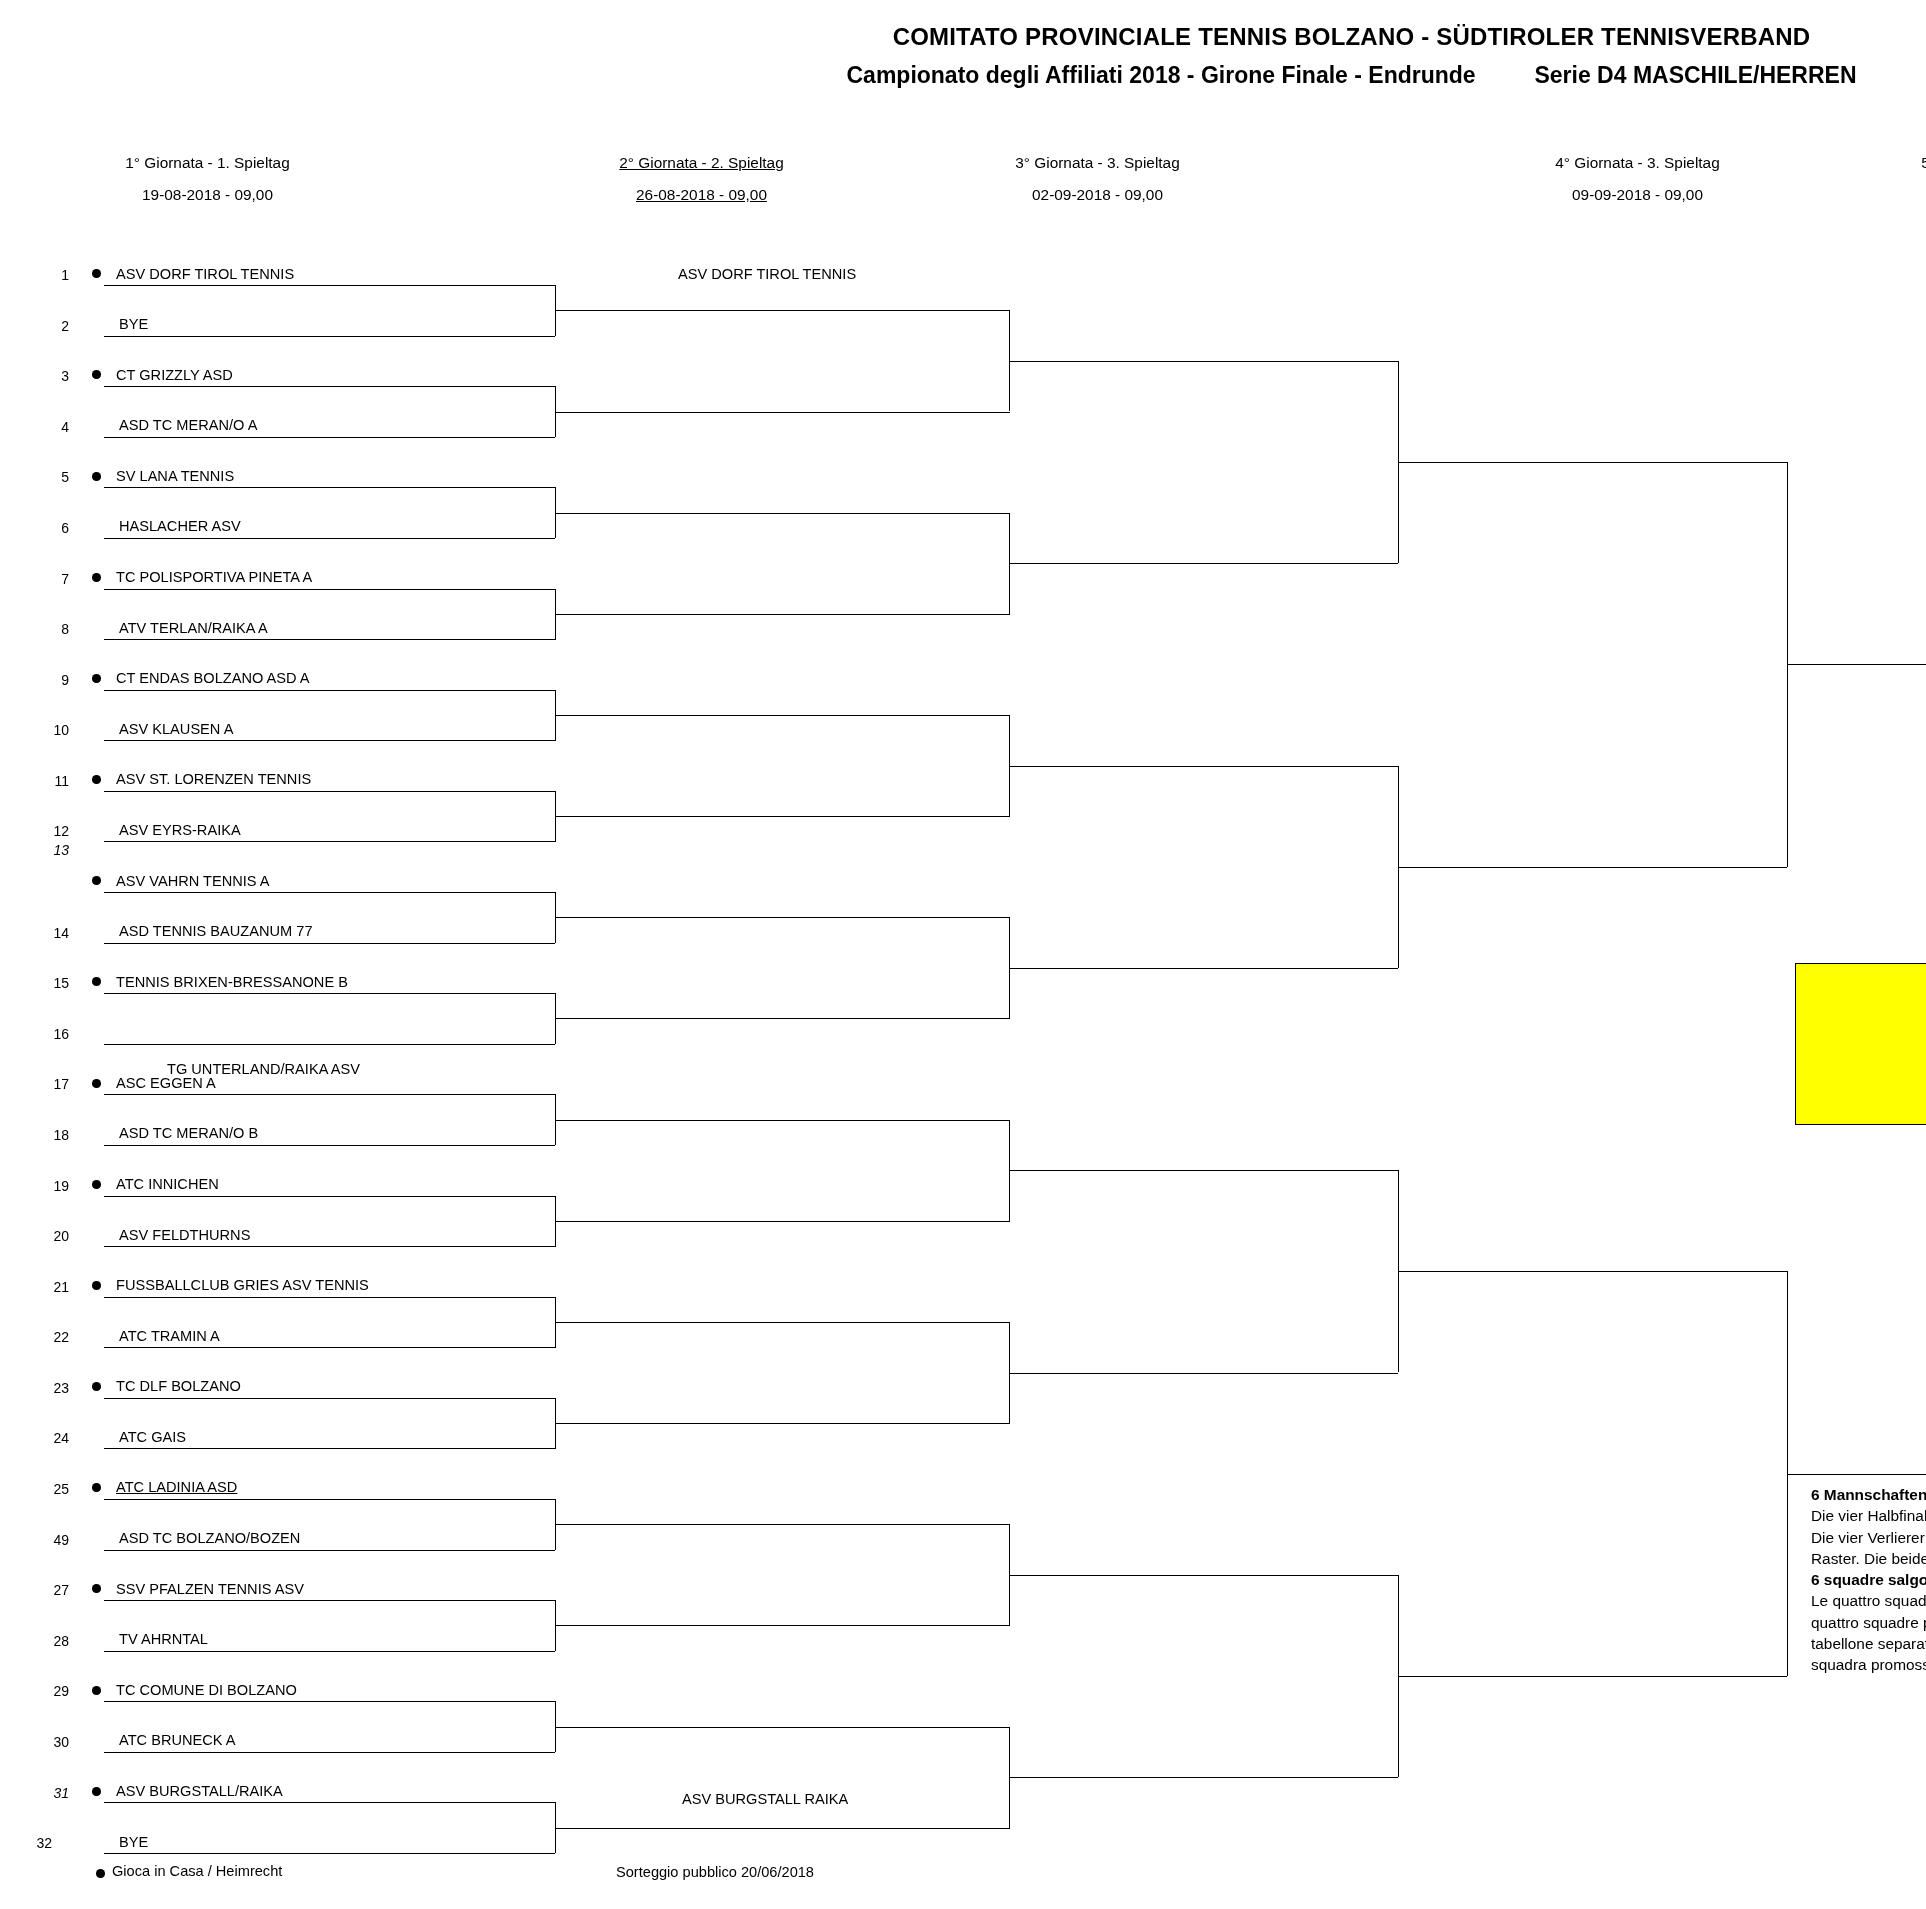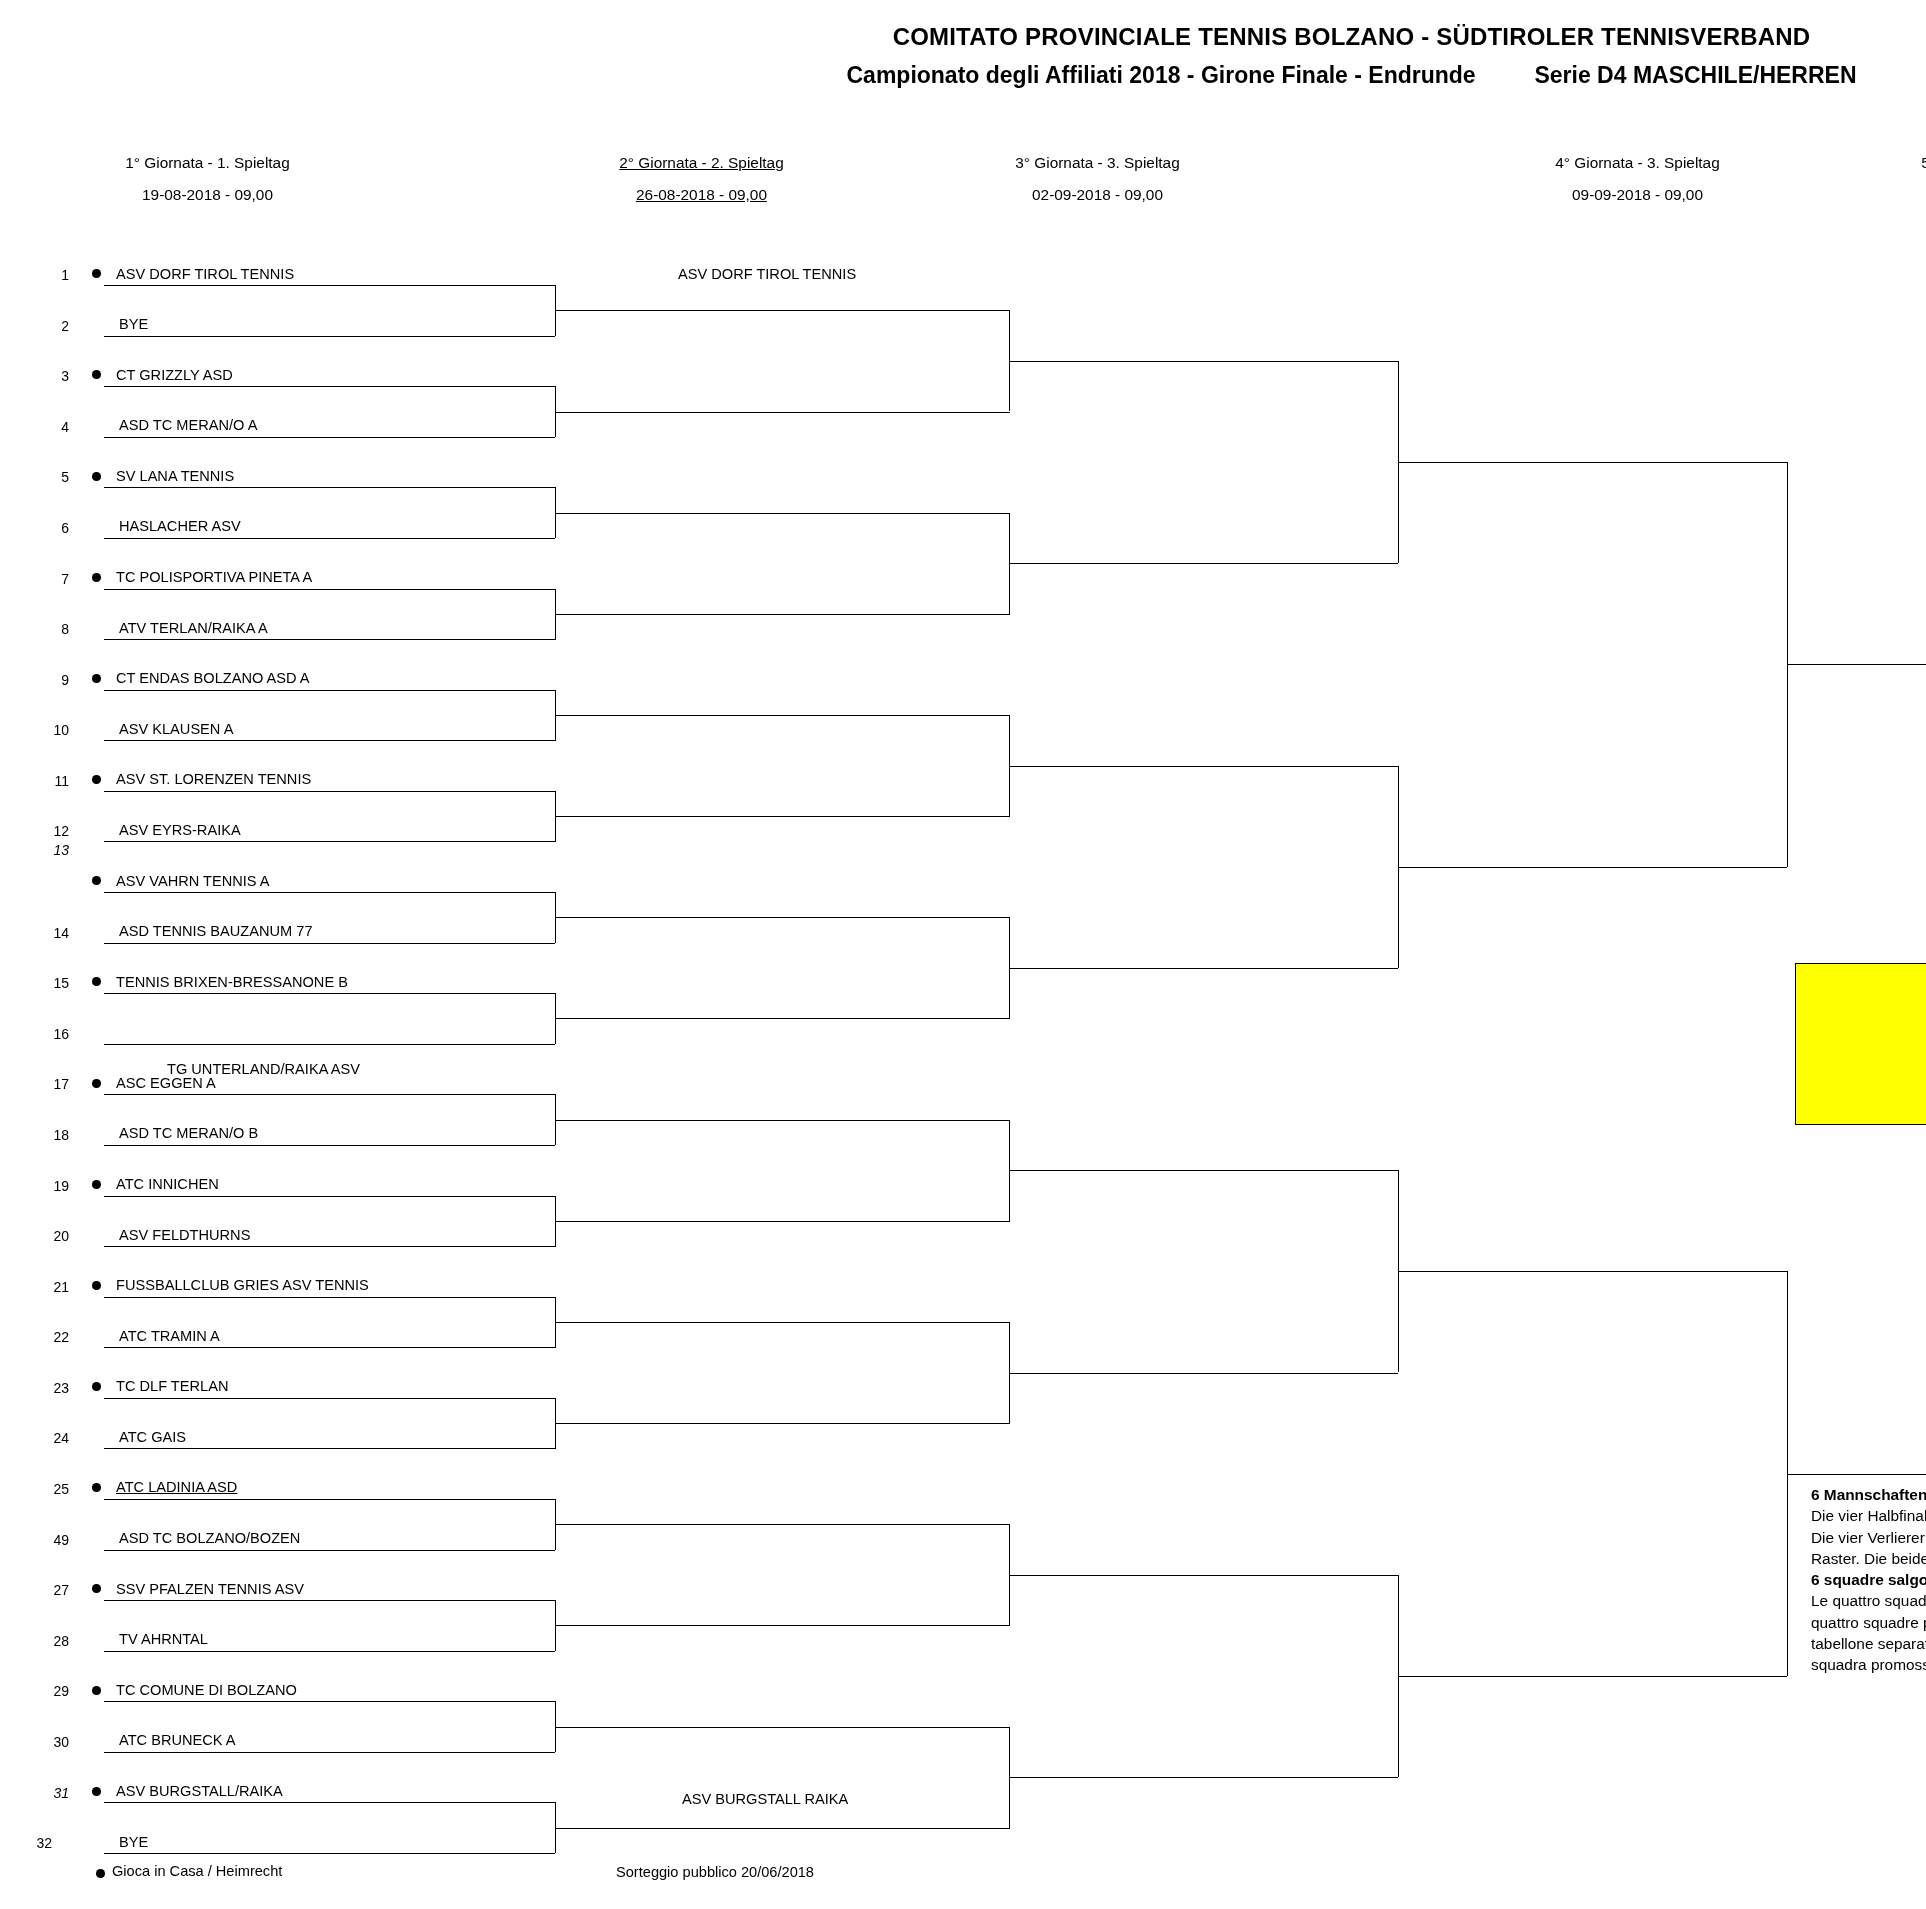--- a/index.html
+++ b/index.html
@@ -211,21 +211,21 @@
       <div class="team-name" style="left: 116px; top: 1177px;">ATC INNICHEN</div>
       <div class="seed-no" style="left: 39px; top: 1229px;">20</div>
       <div class="team-name" style="left: 119px; top: 1228px;">ASV FELDTHURNS</div>
       <div class="seed-no" style="left: 39px; top: 1280px;">21</div>
       <div class="home-dot" style="left: 92px; top: 1281px;"></div>
       <div class="team-name" style="left: 116px; top: 1278px;">FUSSBALLCLUB GRIES ASV TENNIS</div>
       <div class="seed-no" style="left: 39px; top: 1330px;">22</div>
       <div class="team-name" style="left: 119px; top: 1329px;">ATC TRAMIN A</div>
       <div class="seed-no" style="left: 39px; top: 1381px;">23</div>
       <div class="home-dot" style="left: 92px; top: 1382px;"></div>
-      <div class="team-name" style="left: 116px; top: 1379px;">TC DLF TERLAN</div>
+      <div class="team-name" style="left: 116px; top: 1379px;">TC DLF BOLZANO</div>
       <div class="seed-no" style="left: 39px; top: 1431px;">24</div>
       <div class="team-name" style="left: 119px; top: 1430px;">ATC GAIS</div>
       <div class="seed-no" style="left: 39px; top: 1482px;">25</div>
       <div class="home-dot" style="left: 92px; top: 1483px;"></div>
       <div class="team-name" style="left: 116px; top: 1480px; text-decoration: underline;">ATC LADINIA ASD</div>
       <div class="seed-no" style="left: 39px; top: 1533px;">49</div>
       <div class="team-name" style="left: 119px; top: 1531px;">ASD TC BOLZANO/BOZEN</div>
       <div class="seed-no" style="left: 39px; top: 1583px;">27</div>
       <div class="home-dot" style="left: 92px; top: 1584px;"></div>
       <div class="team-name" style="left: 116px; top: 1582px;">SSV PFALZEN TENNIS ASV</div>

